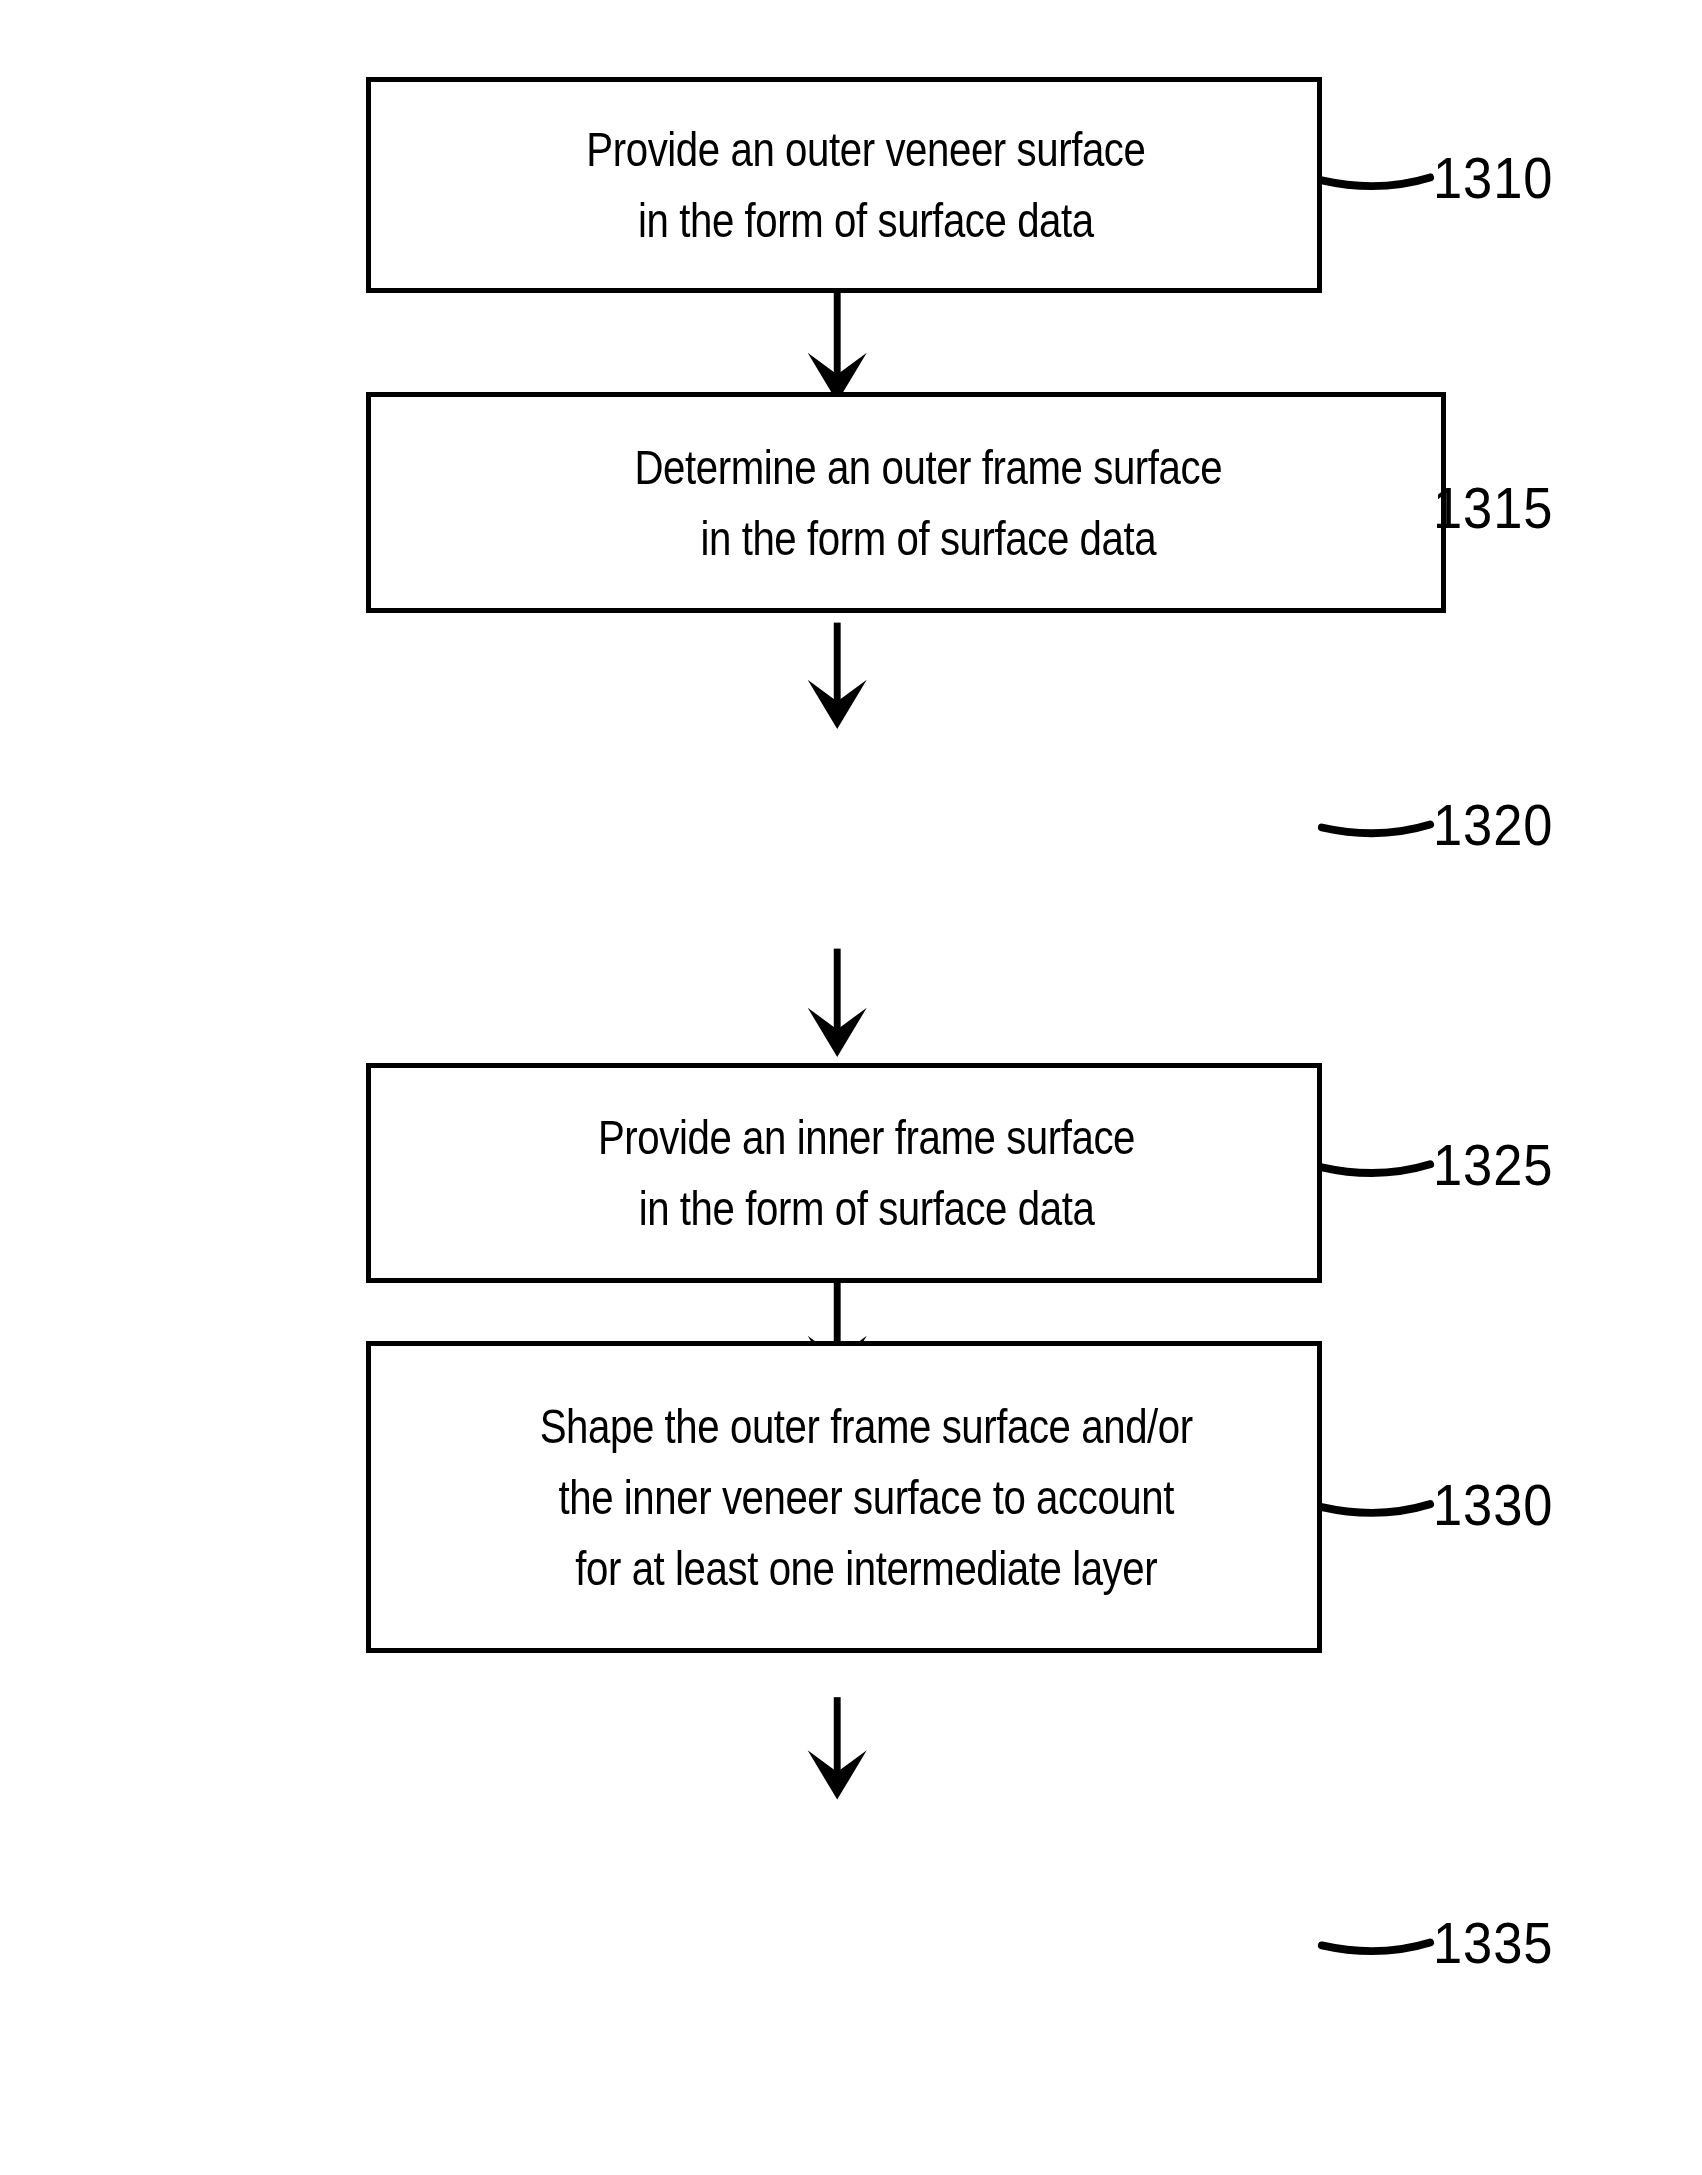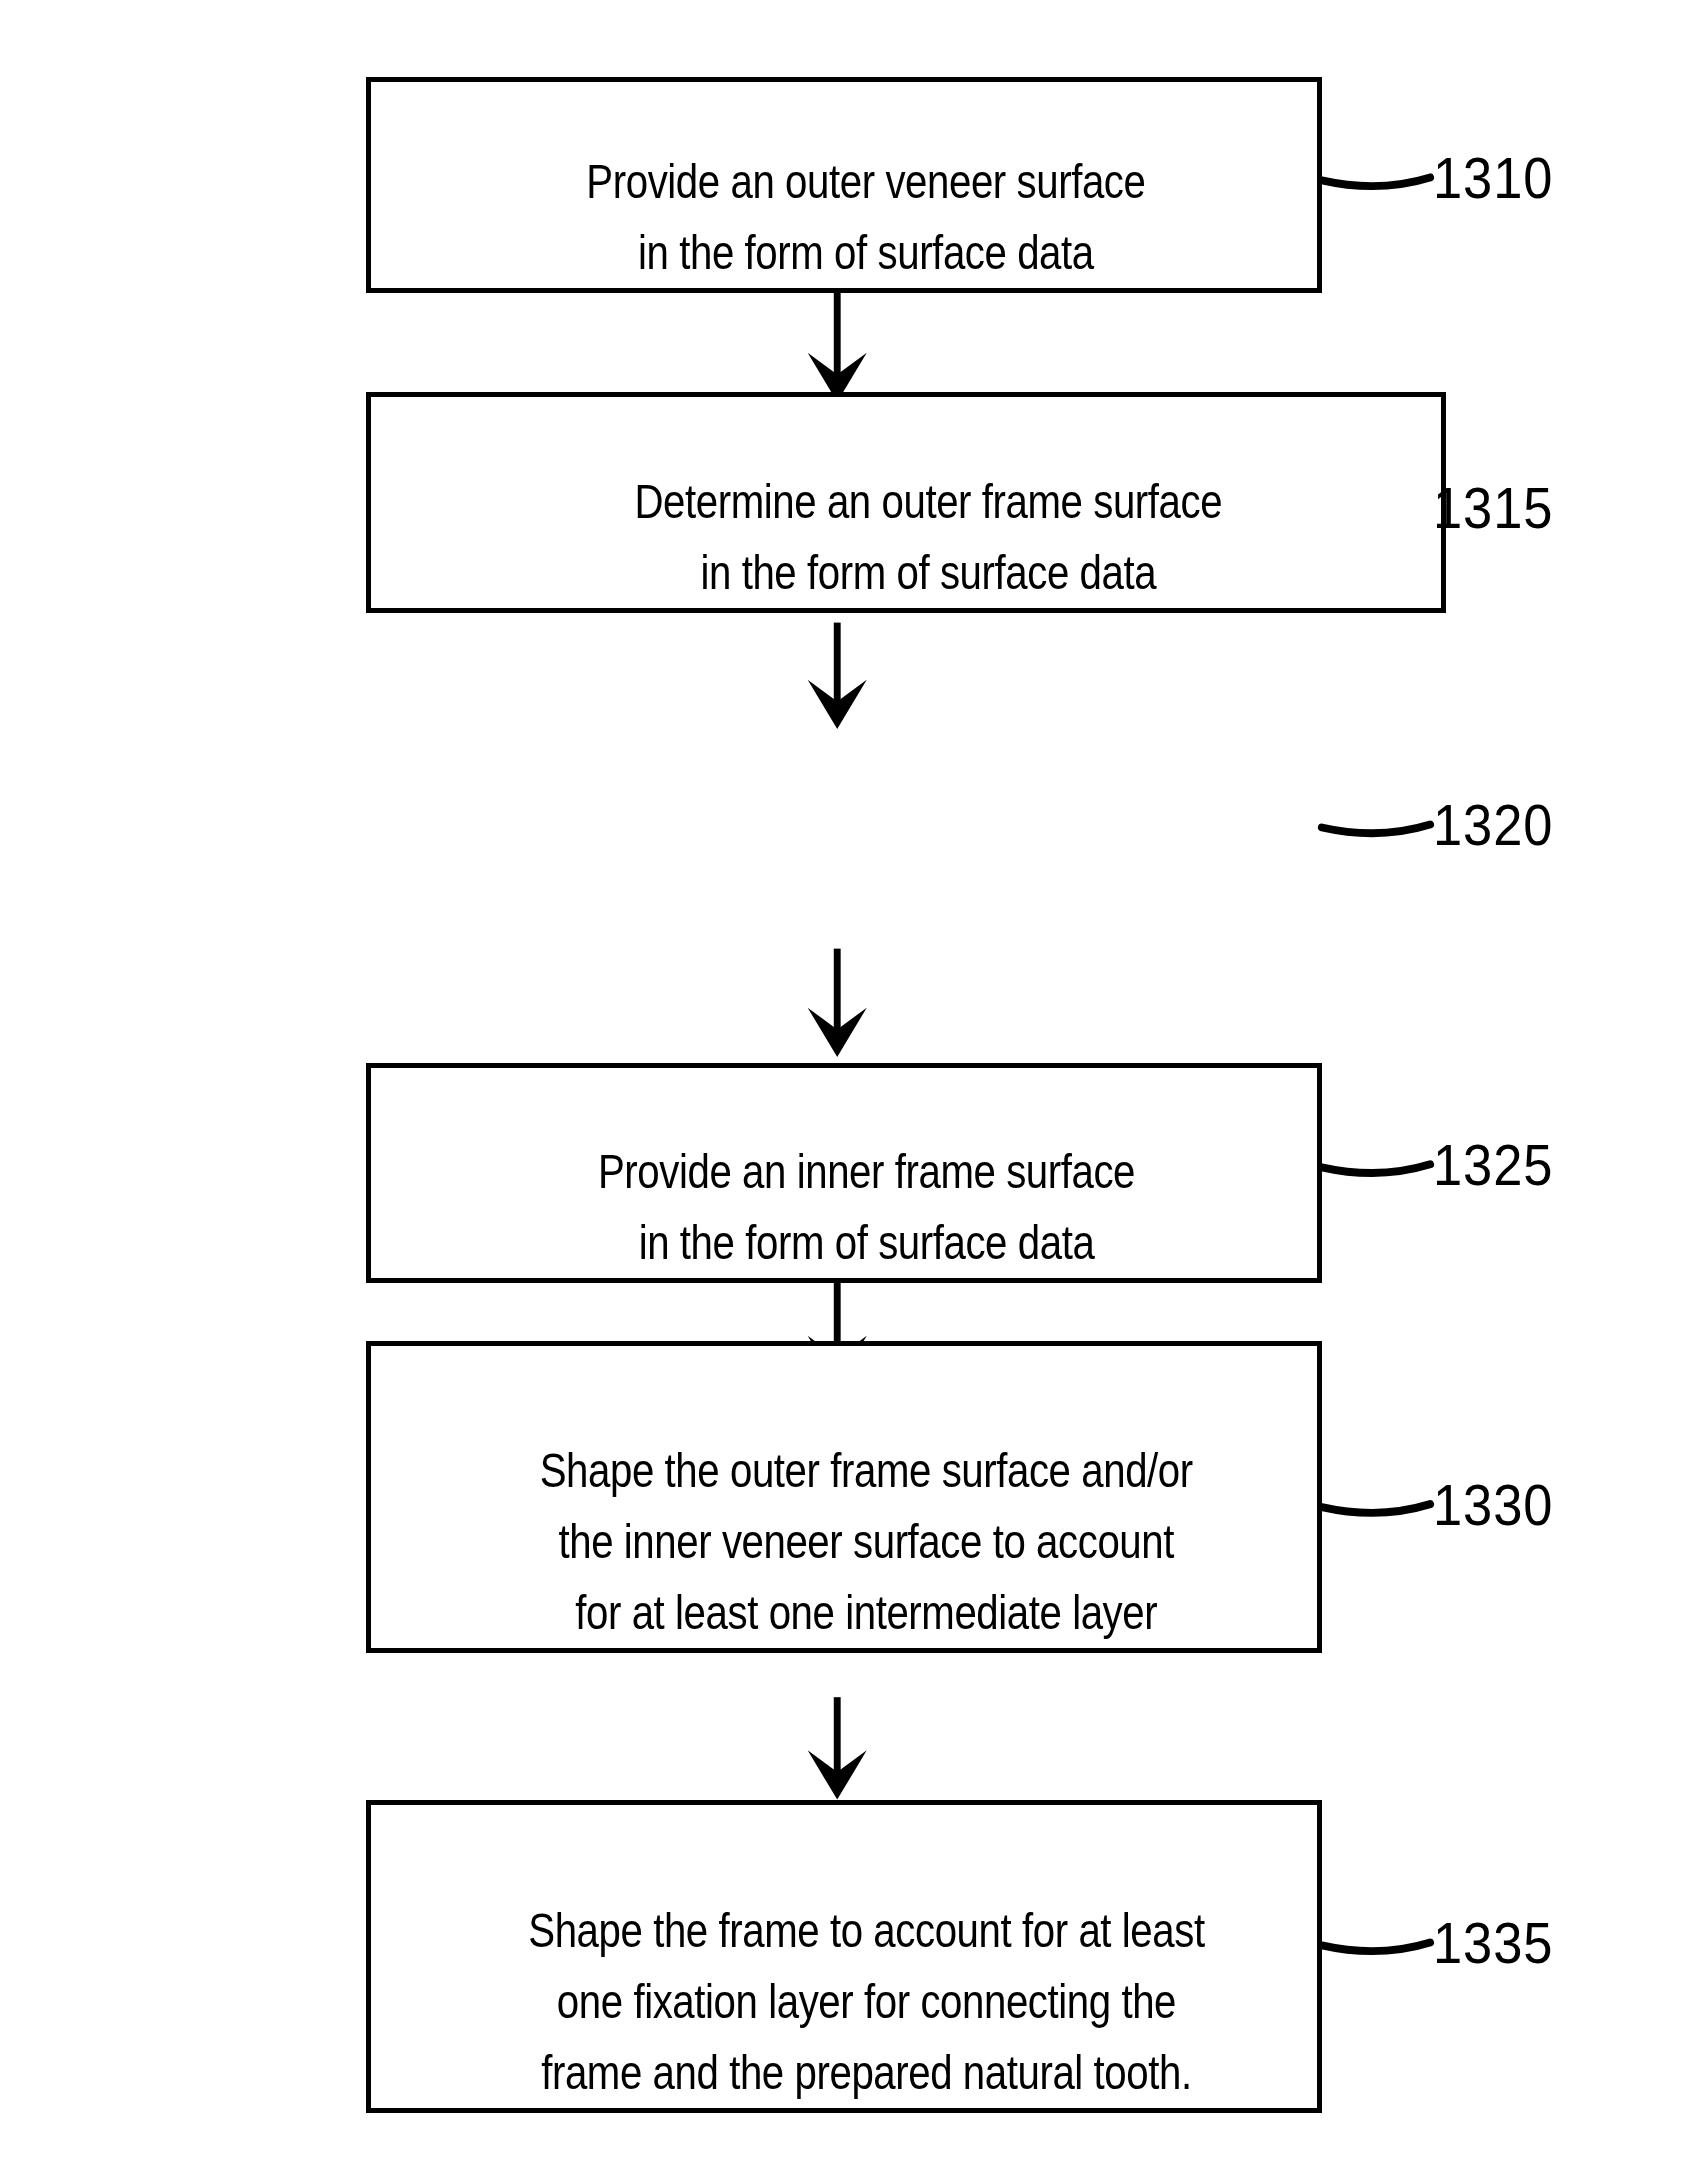--- a/index.html
+++ b/index.html
@@ -27,21 +27,21 @@
     top: 0;
     width: 1702px;
     height: 2175px;
   }
   .node-box {
     position: absolute;
     box-sizing: border-box;
     border: 5.9px solid #000000;
     background: #ffffff;
     display: flex;
-    align-items: flex-end;
+    align-items: center;
     justify-content: center;
     text-align: center;
     padding-left: 44px;
   }
   .node-text {
     font-family: "Liberation Sans", "DejaVu Sans", sans-serif;
     font-size: 49px;
     line-height: 71px;
     color: #000000;
     letter-spacing: -0.5px;
@@ -116,25 +116,20 @@
     <div class="node-text">Provide an inner frame surface
 in the form of surface data</div>
   </div>
 
   <div class="node-box" style="left:366px; top:1341px; width:956px; height:312px;">
     <div class="node-text">Shape the outer frame surface and/or
 the inner veneer surface to account
 for at least one intermediate layer</div>
   </div>
 
-  <div class="node-box" style="left:366px; top:1800px; width:956px; height:313px;">
-    <div class="node-text">Shape the frame to account for at least
-one fixation layer for connecting the
-frame and the prepared natural tooth.</div>
-  </div>
 
   <div class="ref-label" style="left:1433px; top:150px;">1310</div>
   <div class="ref-label" style="left:1433px; top:480px;">1315</div>
   <div class="ref-label" style="left:1433px; top:797px;">1320</div>
   <div class="ref-label" style="left:1433px; top:1137px;">1325</div>
   <div class="ref-label" style="left:1433px; top:1477px;">1330</div>
   <div class="ref-label" style="left:1433px; top:1915px;">1335</div>
 
 </div>
 

